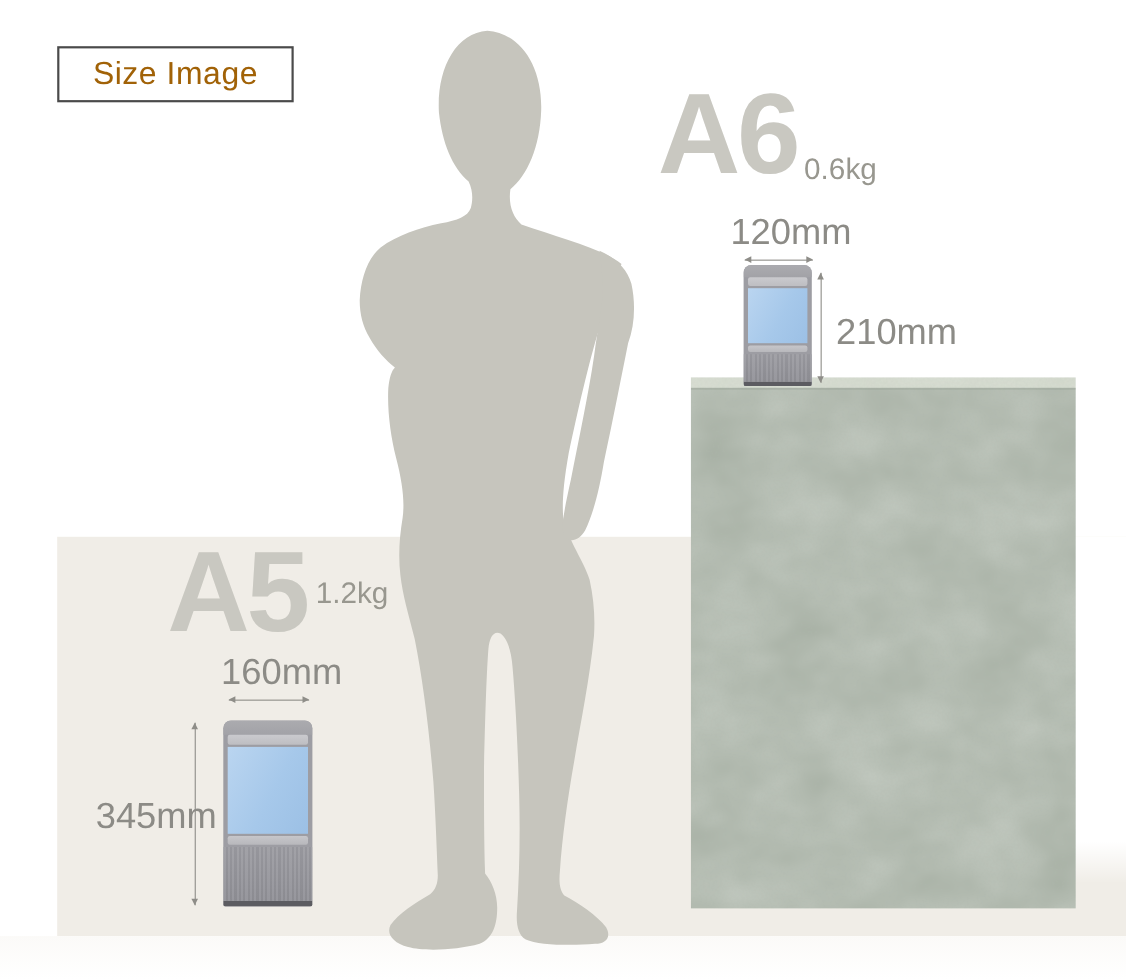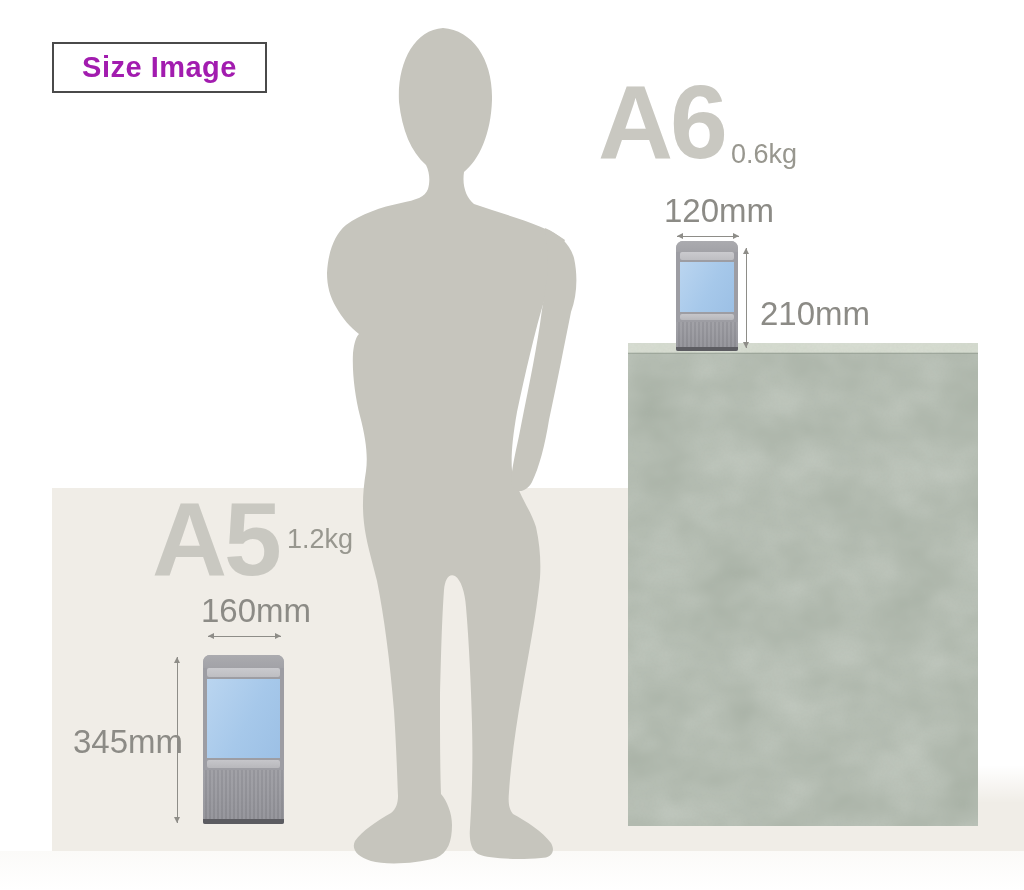--- a/index.html
+++ b/index.html
@@ -21,42 +21,42 @@
   }
   .below-floor{
     position:absolute;left:0;top:851px;width:1024px;height:39px;
     background:linear-gradient(to bottom,#fbfaf8,#ffffff);
   }
   
   .badge{
     position:absolute;left:52px;top:42px;width:211px;height:47px;
     background:#ffffff;border:2px solid #4a4a4a;
     display:flex;align-items:center;justify-content:center;
-    font-size:29px;font-weight:bold;color:#a21caf;letter-spacing:.5px;
+    font-size:29px;font-weight:normal;color:#a16207;letter-spacing:.5px;
   }
   
   .product-name{
     position:absolute;
     font-size:104px;font-weight:bold;color:#c9c8c1;
     line-height:.92;letter-spacing:-3px;
   }
   .a6-name{left:598px;top:75px;text-align:right;}
   .a5-name{left:152px;top:492px;}
   .product-weight{
     position:absolute;font-size:27px;color:#98978f;
   }
   .a6-weight{left:731px;top:139px;}
   .a5-weight{left:287px;top:524px;}
   .dim-label{
     position:absolute;font-size:33px;color:#8c8b86;
   }
   .a6-width{left:664px;top:192px;width:86px;text-align:center;}
-  .a6-height{left:760px;top:283px;margin-top:12px;}
+  .a6-height{left:760px;top:283px;}
   .a5-width{left:201px;top:592px;width:86px;text-align:right;}
-  .a5-height{left:73px;top:723px;}
+  .a5-height{left:87px;top:723px;}
   
   .mline-h{position:absolute;height:1px;background:#8e8d88;}
   .mline-h::before{content:"";position:absolute;left:0;top:-3px;width:0;height:0;
     border-top:3px solid transparent;border-bottom:3px solid transparent;border-right:6px solid #8e8d88;}
   .mline-h::after{content:"";position:absolute;right:0;top:-3px;width:0;height:0;
     border-top:3px solid transparent;border-bottom:3px solid transparent;border-left:6px solid #8e8d88;}
   .a6-mline-w{left:677px;top:236px;width:62px;}
   .a5-mline-w{left:208px;top:636px;width:73px;}
   .mline-v{position:absolute;width:1px;background:#8e8d88;}
   .mline-v::before{content:"";position:absolute;top:0;left:-3px;width:0;height:0;

